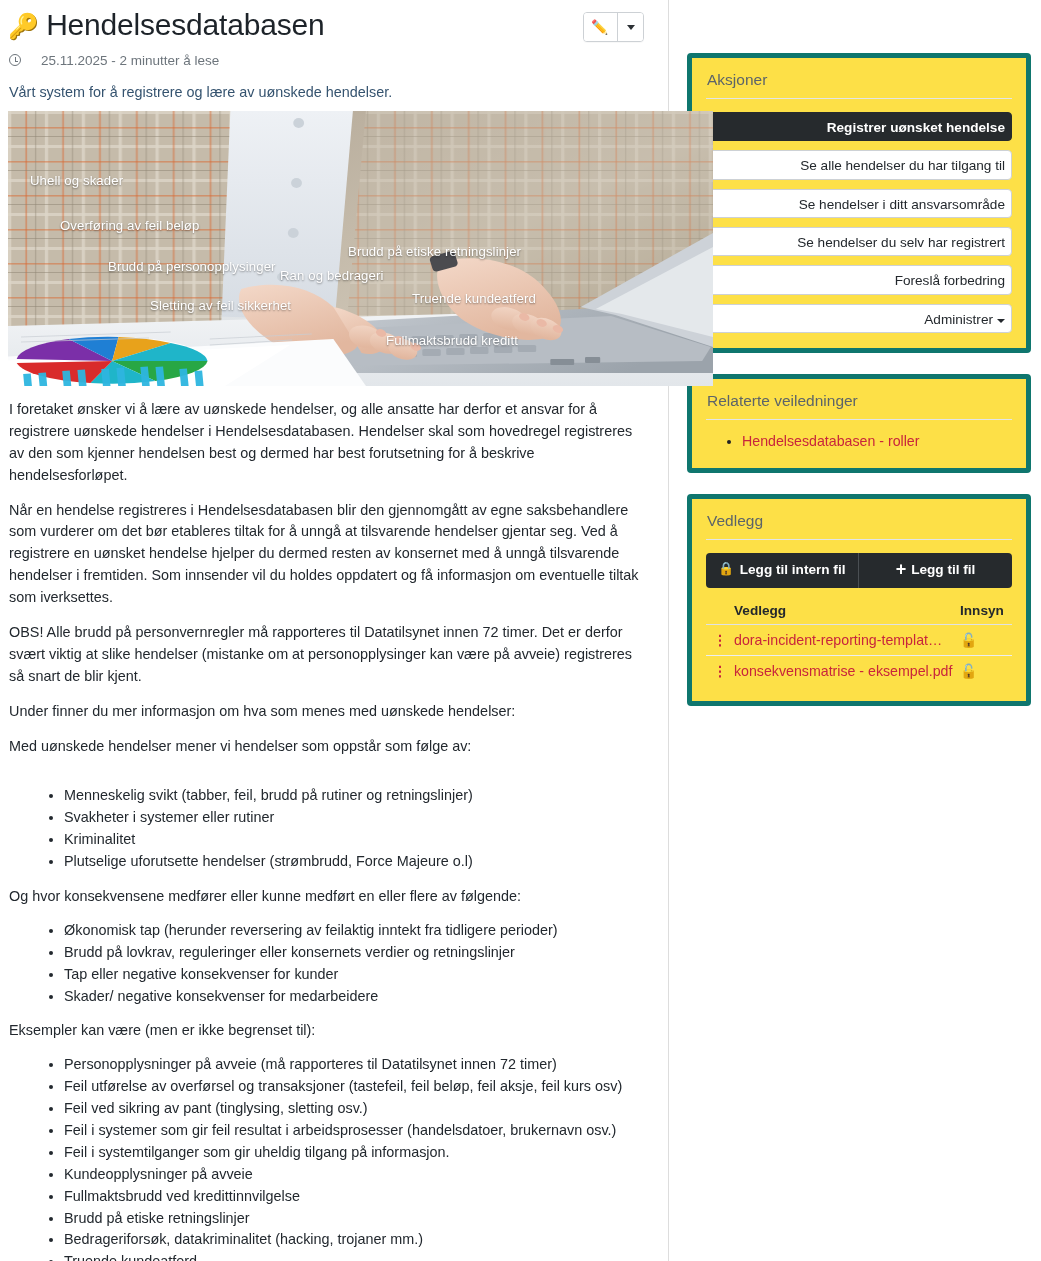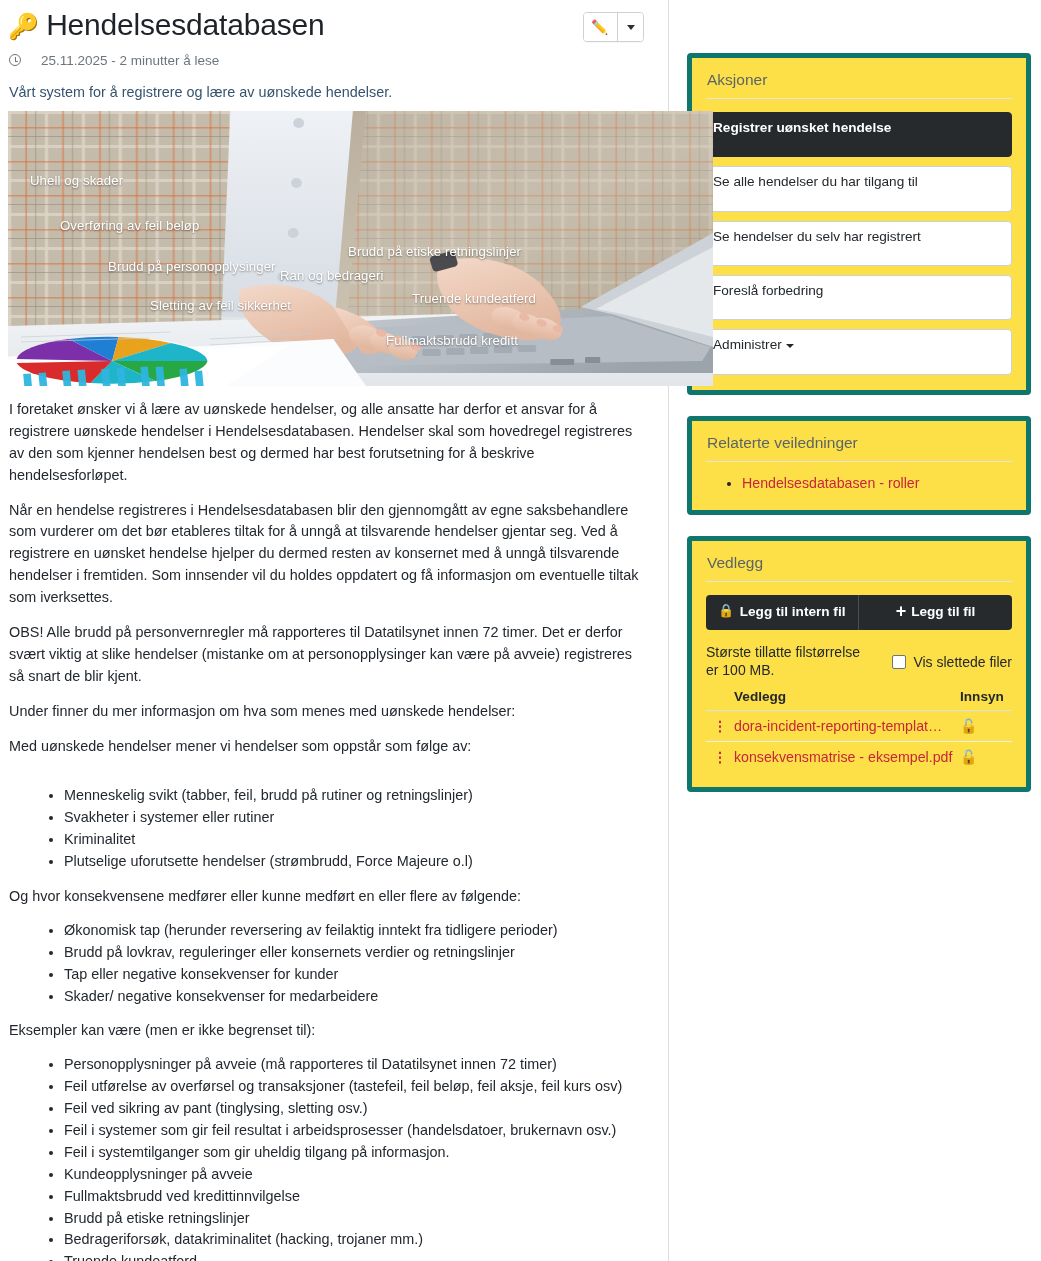--- a/index.html
+++ b/index.html
@@ -189,25 +189,25 @@
     margin: 0 0 9px 1px;
   }
   .card-rule {
     height: 1px;
     background: #e2e5e7;
     margin: 0 0 13px 0;
   }
   .act-btn {
     display: block;
     width: 100%;
-    text-align: left;
+    text-align: right;
     border: 1px solid #cdd1d5;
     background: #ffffff;
     border-radius: 4px;
-    padding: 7px 6px 20px 6px;
+    padding: 7px 6px 4px 6px;
     font-size: 13.6px;
     color: #23282d;
     margin-bottom: 9px;
     cursor: pointer;
     font-family: "Liberation Sans", sans-serif;
     line-height: 1.2;
   }
   .act-btn.primary {
     background: #262a2d;
     border-color: #262a2d;
@@ -568,20 +568,21 @@
     </div>
   </div>
 
   <div class="side-col">
 
     <div class="card">
       <div class="card-title">Aksjoner</div>
       <div class="card-rule"></div>
       <button class="act-btn primary">Registrer uønsket hendelse</button>
       <button class="act-btn">Se alle hendelser du har tilgang til</button>
+      <button class="act-btn">Se hendelser i ditt ansvarsområde</button>
       <button class="act-btn">Se hendelser du selv har registrert</button>
       <button class="act-btn">Foreslå forbedring</button>
       <button class="act-btn last">
         <span>Administrer</span><span class="caret-inline"></span>
       </button>
     </div>
 
     <div class="card">
       <div class="card-title">Relaterte veiledninger</div>
       <div class="card-rule"></div>
@@ -600,27 +601,20 @@
         <button class="attach-btn left">
           <span class="lock-glyph">🔒</span>
           <span>Legg til intern fil</span>
         </button>
         <button class="attach-btn">
           <span class="plus-glyph">+</span>
           <span>Legg til fil</span>
         </button>
       </div>
 
-      <div class="size-row">
-        <div class="size-txt">Største tillatte filstørrelse er 100 MB.</div>
-        <label class="chk-wrap">
-          <span class="chk-box"></span>
-          <span>Vis slettede filer</span>
-        </label>
-      </div>
 
       <table class="att-table">
         <thead>
           <tr>
             <th class="c-menu"></th>
             <th>Vedlegg</th>
             <th class="c-acc">Innsyn</th>
           </tr>
         </thead>
         <tbody>

